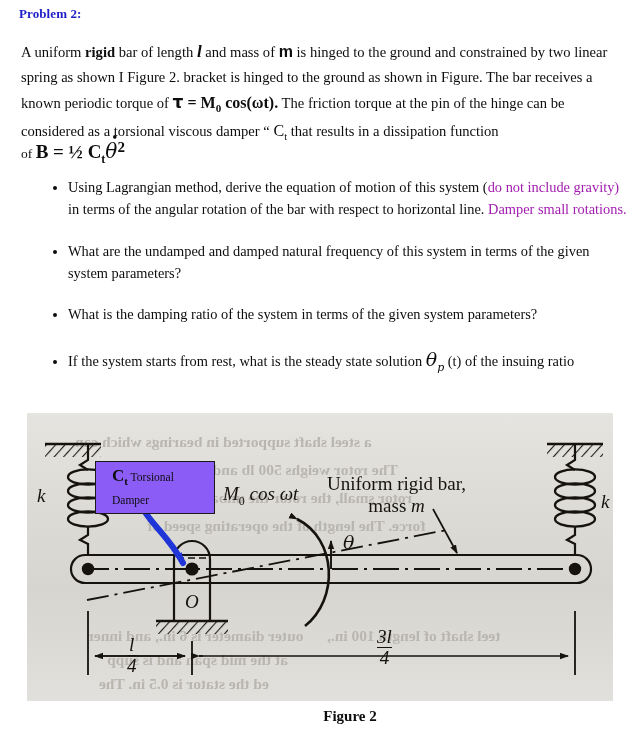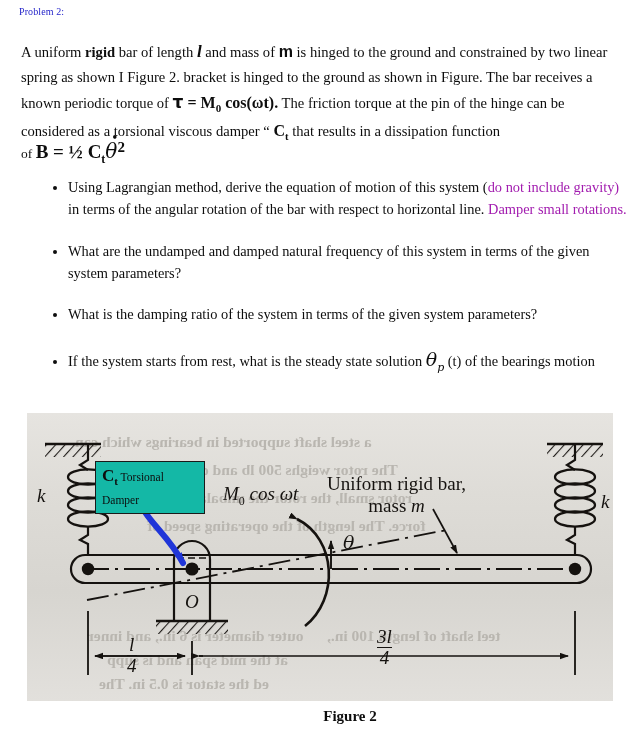--- a/index.html
+++ b/index.html
@@ -9,36 +9,36 @@
     font-family:"Liberation Serif", serif;
     color:#0d0d0d;
     position:relative;
     overflow:hidden;
   }
   .page{position:relative;width:644px;height:747px;}
 
   
   .prob-title{
     position:absolute;left:19px;top:6px;
-    font-weight:normal;font-size:10px;
+    font-weight:bold;font-size:13px;
     color:#1e1ec8;letter-spacing:.1px;
   }
 
   
   .para{
     position:absolute;left:21px;top:38px;width:596px;
     font-size:14.6px;line-height:1.62;text-align:left;
   }
   .para b{font-weight:bold;}
   .it{font-style:italic;font-weight:bold;font-size:17px;}
   .bigm{font-weight:bold;font-size:16px;font-family:"Liberation Sans",sans-serif;}
   .tau{font-weight:bold;font-size:17px;font-family:"DejaVu Sans",sans-serif;}
   .mo{font-weight:bold;font-size:16px;}
   .mo sub{font-size:11px;}
-  .ct{font-weight:bold;font-size:16px;}
+  .ct{font-weight:normal;font-size:16px;}
   .ct sub{font-size:10.5px;}
   .eqline{
     position:absolute;left:21px;top:139px;
     font-size:15px;
   }
   .eqline .lead{font-size:13.5px;}
   .eqbig{font-size:19px;font-weight:bold;margin-top:9px;}
   .eqbig sub{font-size:12px;font-weight:bold;}
   .thetadot{position:relative;display:inline-block;font-style:italic;font-family:"DejaVu Serif",serif;font-size:20px;font-weight:normal;}
   .thetadot .dot{position:absolute;left:6px;top:-7px;font-size:12px;line-height:1;}
@@ -91,22 +91,22 @@
   .lbl-O{font-style:italic;font-size:19px;}
   .lbl-bar{font-size:19px;line-height:1.15;text-align:center;}
   .lbl-bar i{font-style:italic;}
   .frac{
     display:inline-block;text-align:center;font-style:italic;font-size:19px;
     line-height:1.05;
   }
   .frac .den{border-top:1.6px solid #15120f;display:block;padding-top:0px;font-style:italic;}
   .damper-box{
     position:absolute;
-    background:#14b8a6;border:1.6px solid #1a1a1a;
-    padding:3px 6px 4px 6px;
+    background:#8b5cf6;border:1.6px solid #1a1a1a;
+    padding:3px 6px 4px 16px;
     line-height:1.3;
   }
   .damper-box .c{font-weight:bold;font-size:17px;font-family:"Liberation Serif",serif;}
   .damper-box .c sub{font-size:11px;}
   .damper-box .t{font-size:11.5px;}
   .fig-caption{
     position:absolute;left:0;top:708px;width:644px;
     text-align:center;font-weight:bold;font-size:15px;padding-left:28px;
   }
 </style>
@@ -129,21 +129,21 @@
     <li>
       <span>Using Lagrangian method, derive the equation of motion of this system (</span><span class="blue">do not include gravity)</span><span> in terms of the angular rotation of the bar with respect to horizontal line. </span><span class="blue">Damper small rotations.</span>
     </li>
     <li>
       <span>What are the undamped and damped natural frequency of this system in terms of the given system parameters?</span>
     </li>
     <li>
       <span>What is the damping ratio of the system in terms of the given system parameters?</span>
     </li>
     <li>
-      <span>If the system starts from rest, what is the steady state solution </span><span class="thetap"><span>θ</span><sub>p</sub></span><span> (t) of the bearings motion</span>
+      <span>If the system starts from rest, what is the steady state solution </span><span class="thetap"><span>θ</span><sub>p</sub></span><span> (t) of the insuing ratio</span>
     </li>
   </ul>
 
   <div class="figure-wrap">
     <div class="fig-bg"></div>
 
     <div class="ghost" style="left:48px;top:20px;">a steel shaft supported in bearings which can</div>
     <div class="ghost" style="left:150px;top:48px;">The rotor weighs 500 lb and deliv</div>
     <div class="ghost" style="left:90px;top:76px;">rotor small, the rotor the unbalance in the ro</div>
     <div class="ghost" style="left:120px;top:104px;">force. The length of the operating speed of</div>

